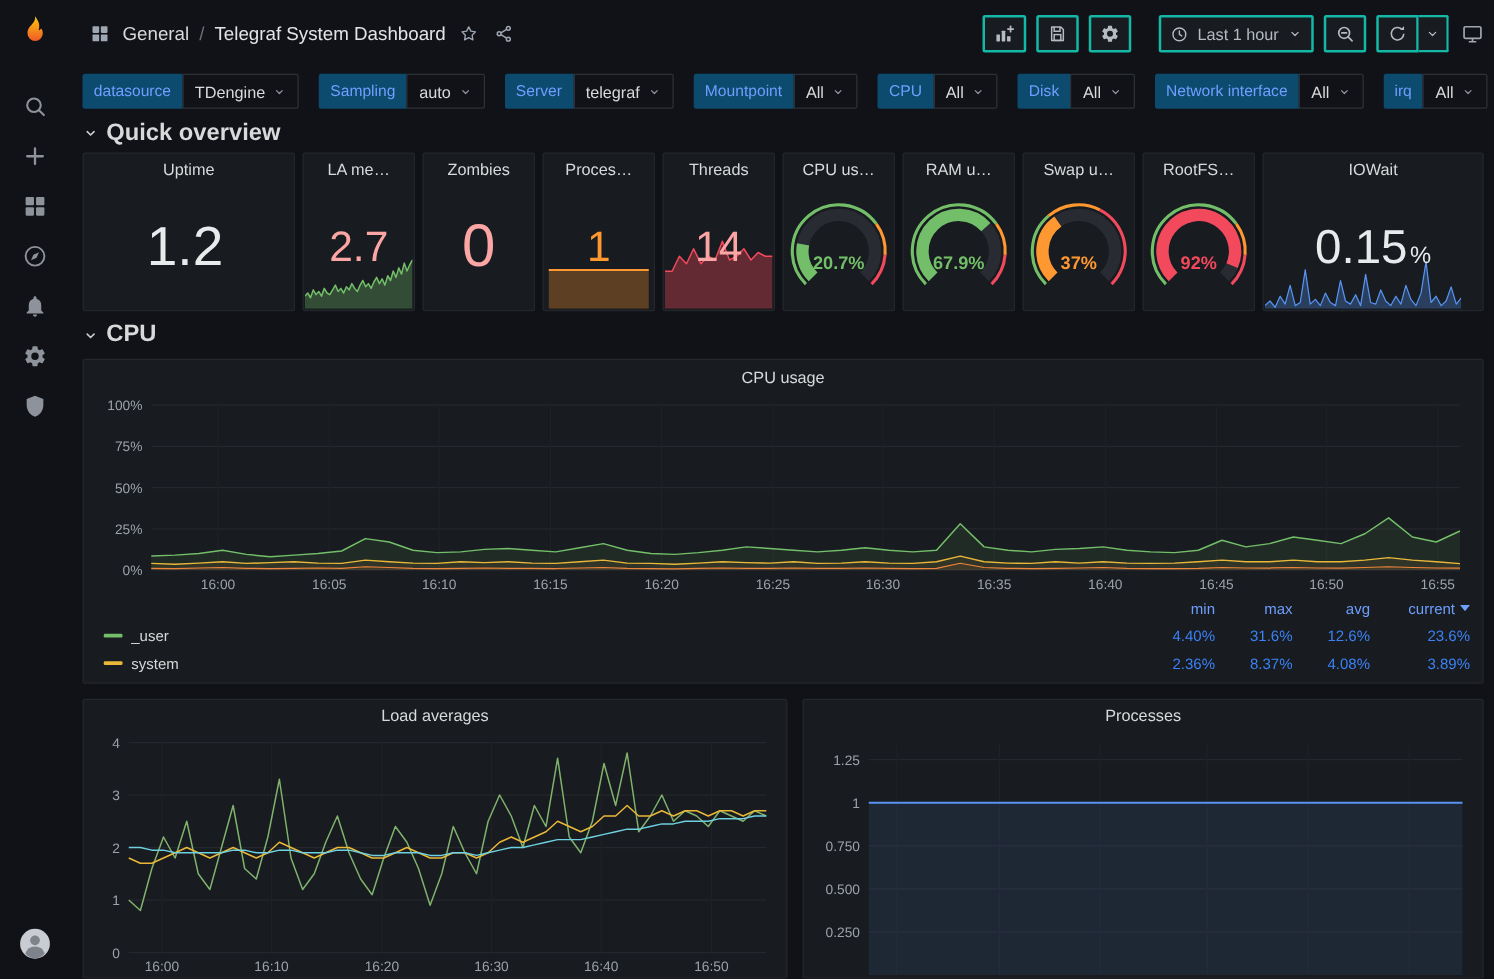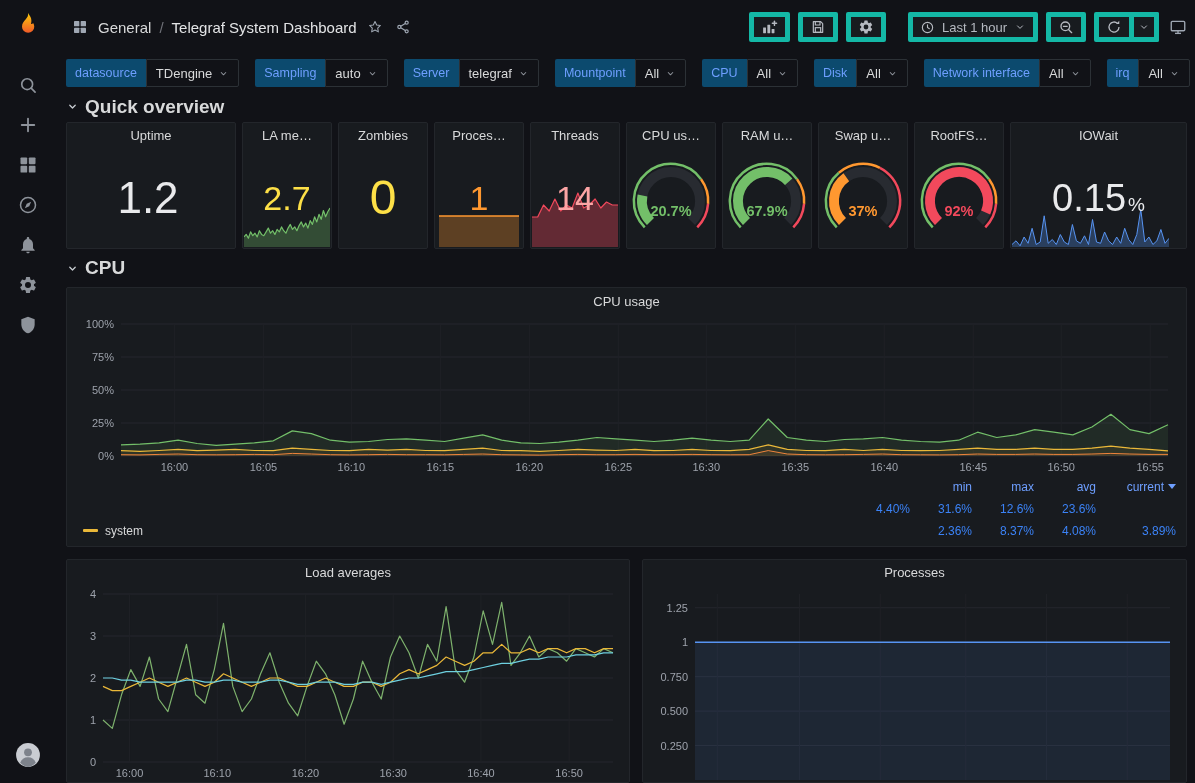--- a/index.html
+++ b/index.html
@@ -21,21 +21,21 @@
   .main{flex:1;display:flex;flex-direction:column;min-width:0}
 
   .navbar{height:54px;display:flex;align-items:center;padding:0 6px 0 14px;gap:10px}
   .nav-left{display:flex;align-items:center;gap:8px;color:#d8d9da}
   .crumb-sec{font-size:15px}
   .crumb-sep{color:#6e7077;font-size:15px}
   .crumb-title{font-size:15px;font-weight:500;color:#e3e4e6}
   .icon-btn{display:flex;align-items:center;justify-content:center;color:#9fa7b3;padding:2px}
   .nav-right{margin-left:auto;display:flex;align-items:center;gap:8px}
   .nav-btn{height:30px;min-width:30px;padding:0 7px;display:flex;align-items:center;justify-content:center;
-    gap:7px;background:#181b1f;border:5px solid #14b8a6;border-radius:2px;color:#b6bac1;font-size:13px}
+    gap:7px;background:#181b1f;border:2px solid #14b8a6;border-radius:2px;color:#b6bac1;font-size:13px}
   .split{display:flex}
   .split .nav-btn:first-child{border-radius:2px 0 0 2px}
   .split .nav-btn:last-child{border-left:none;border-radius:0 2px 2px 0;min-width:24px;padding:0 4px}
   .gap-lg{width:6px}
 
   
   .submenu{height:38px;display:flex;align-items:center;gap:16px;padding:0 8px 0 10px}
   .chip{display:flex;height:28px;align-items:stretch}
   .chip-label{display:flex;align-items:center;padding:0 9px;background:#0c4a6e;color:#6e9fff;
     font-size:12.5px;font-weight:500;border-radius:2px 0 0 2px;white-space:nowrap}
@@ -62,21 +62,21 @@
   .p-iowait{flex:1}
   .stat-body{position:relative;flex:1;overflow:hidden}
   .big-value{position:absolute;inset:0;display:flex;align-items:center;justify-content:center;z-index:2;
     font-weight:500;line-height:1}
   .bv-num{font-size:44px}
   .bv-unit{font-size:22px;margin-left:6px;align-self:center;padding-top:14px}
   .v-mid{font-size:34px}
   .v-big{font-size:48px}
   .io-num{font-size:38px}
   .io-unit{font-size:19px;padding-top:12px;margin-left:2px}
-  .white{color:#e9eaec}.green{color:#fde047}.orange{color:#ff9830}.red{color:#fca5a5}
+  .white{color:#e9eaec}.green{color:#fca5a5}.orange{color:#ff9830}.red{color:#fca5a5}
   .spark{position:absolute;left:1px;right:1px;bottom:1px;z-index:1}
   .sp-la{height:46px}.sp-th{height:62px}.sp-io{height:42px}.sp-bar{height:50px}
   .gaugebox{position:absolute;inset:0}
 
   
   .cpu-panel{height:260px;margin-top:2px}
   .cpu-panel .panel-title{height:28px}
   .cpu-chart{height:160px;margin:0 8px;cursor:crosshair}
   .legend{flex:1;overflow:hidden;font-size:12px}
   .legend-row{display:grid;grid-template-columns:1fr 62px 62px 62px 80px;align-items:center;height:22px;
@@ -560,20 +560,24 @@
             <span></span>
             <span class="lh">min</span>
             <span class="lh">max</span>
             <span class="lh">avg</span>
             <span class="lh cur">
               <span>current</span>
                 <i class="sort-caret"></i>
             </span>
           </div>
           <div class="legend-row">
+            <span class="lname">
+              <i class="swatch" style="background: rgb(115, 191, 105);"></i>
+              <span>_user</span>
+            </span>
             <span class="val">4.40%</span>
             <span class="val">31.6%</span>
             <span class="val">12.6%</span>
             <span class="val">23.6%</span>
           </div>
           <div class="legend-row">
             <span class="lname">
               <i class="swatch" style="background: rgb(234, 184, 57);"></i>
               <span>system</span>
             </span>

